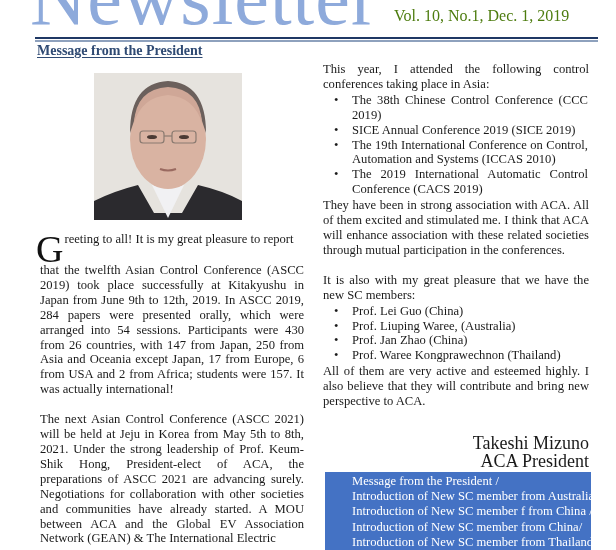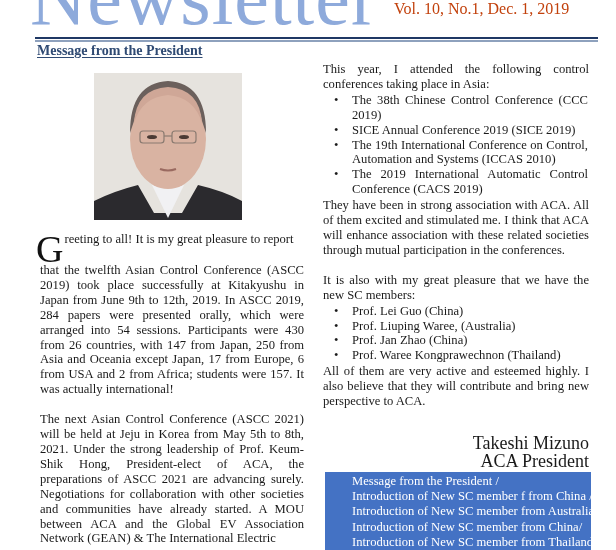--- a/index.html
+++ b/index.html
@@ -6,22 +6,22 @@
     body {
       width: 616px; height: 550px; overflow: hidden; position: relative;
       background: #ffffff; font-family: "Liberation Serif", serif; color: #1a1a1a;
     }
     .masthead {
       position: absolute; left: 30px; top: -42px; height: 80px;
       font-family: "Liberation Serif", serif; font-size: 78px; color: #8eaadb;
       letter-spacing: 1px; line-height: 80px; white-space: nowrap;
     }
     .issue {
-      position: absolute; left: 394px; top: 0;
-      font-size: 16px; color: #c2410c; white-space: nowrap;
+      position: absolute; left: 394px; top: 7px;
+      font-size: 16px; color: #4d7c0f; white-space: nowrap;
     }
     .rule1 { position: absolute; left: 35px; top: 37px; width: 563px; height: 2px; background: #1f3864; }
     .rule2 { position: absolute; left: 35px; top: 40px; width: 563px; height: 2px; background: #8ea1bd; }
     .section-title {
       position: absolute; left: 37px; top: 43px;
       font-size: 14px; font-weight: bold; color: #2f4a73;
       text-decoration: underline; text-underline-offset: 2px; white-space: nowrap; text-align: center;
     }
     .photo {
       position: absolute; left: 94px; top: 73px; width: 148px; height: 147px;
@@ -103,18 +103,18 @@
   <p>All of them are very active and esteemed highly. I also believe that they will contribute and bring new perspective to ACA.</p>
 </div>
 
 <div class="signature" style="top:434px;">
   <div>Takeshi Mizuno</div>
   <div>ACA President</div>
 </div>
 
 <div class="toc-box">
   <div>Message from the President /</div>
+  <div>Introduction of New SC member from Australia/</div>
   <div>Introduction of New SC member f from China /</div>
-  <div>Introduction of New SC member from Australia/</div>
   <div>Introduction of New SC member from China/</div>
   <div>Introduction of New SC member from Thailand</div>
 
 </div>
 
 </body></html>

